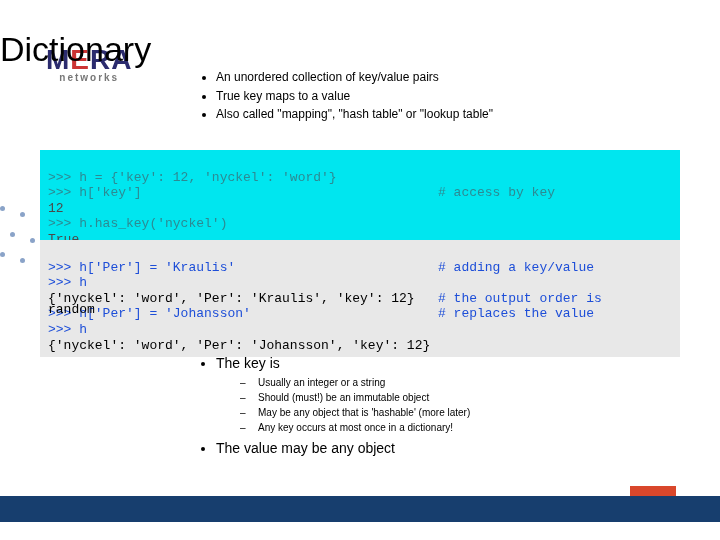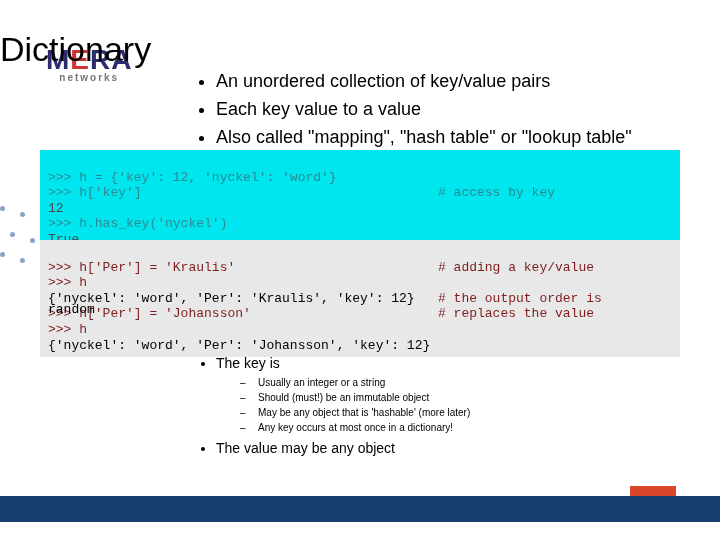--- a/index.html
+++ b/index.html
@@ -29,29 +29,29 @@
   }
   .logo .mera{ font-size:28px; letter-spacing:1px; color:#2b2b6e;}
   .logo .mera .e{ color:#c33; }
   .logo .net{ font-size:10px; letter-spacing:2px; color:#777; display:block; text-align:center; margin-top:-4px;}
   .title{
     position:absolute; top:30px; left:0; right:0; 
     font-size:34px;
   }
   ul.top{
     position:absolute; left:200px; top:68px;
-    margin:0; padding:0; font-size:18px; line-height:1.55;
+    margin:0; padding:0; font-size:12px; line-height:1.55;
   }
   ul.top li{ list-style:disc; margin-left:16px; }
   .code{
     position:absolute; left:40px; right:40px;
     font-family:"Courier New",monospace; font-size:13px; line-height:1.2;
     background:#e8e8e8; padding:4px 8px; white-space:pre;
   }
-  .code .hl{ color:#7f1d1d; }
+  .code .hl{ color:#1d4ed8; }
   #code1{ top:150px; background:#00e6ef; color:#4a4a4a;}
   #code1 .hl{ color:#2c8a93;}
   #code2{ top:240px; }
   .column{ display:inline-block; vertical-align:top;}
   .col-left{ width:390px;}
   .col-right{ width:200px;}
   ul.bottom{
     position:absolute; left:200px; top:354px;
     margin:0; padding:0; font-size:14px; line-height:1.35;
   }
@@ -92,21 +92,21 @@
 
 <div class="logo">
   <span class="mera">M<span class="e">E</span>RA</span>
   <span class="net">networks</span>
 </div>
 
 <div class="title">Dictionary</div>
 
 <ul class="top">
   <li>An unordered collection of key/value pairs</li>
-  <li>Each key value to a value</li>
+  <li>True key maps to a value</li>
   <li>Also called "mapping", "hash table" or "lookup table"</li>
 </ul>
 
 <div id="code1" class="code">
 <span class="hl">&gt;&gt;&gt; h = {'key': 12, 'nyckel': 'word'}</span>
 <span class="column col-left"><span class="hl">&gt;&gt;&gt; h['key']</span></span><span class="column col-right"><span class="hl"># access by key</span></span>
 <span>12</span>
 <span class="hl">&gt;&gt;&gt; h.has_key('nyckel')</span>
 <span>True</span>
 </div>

